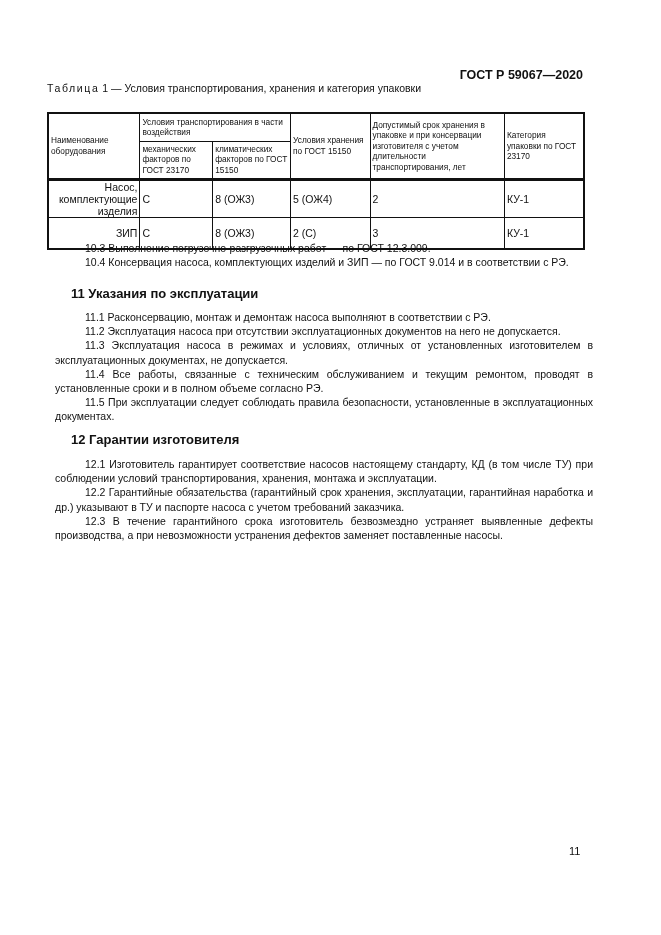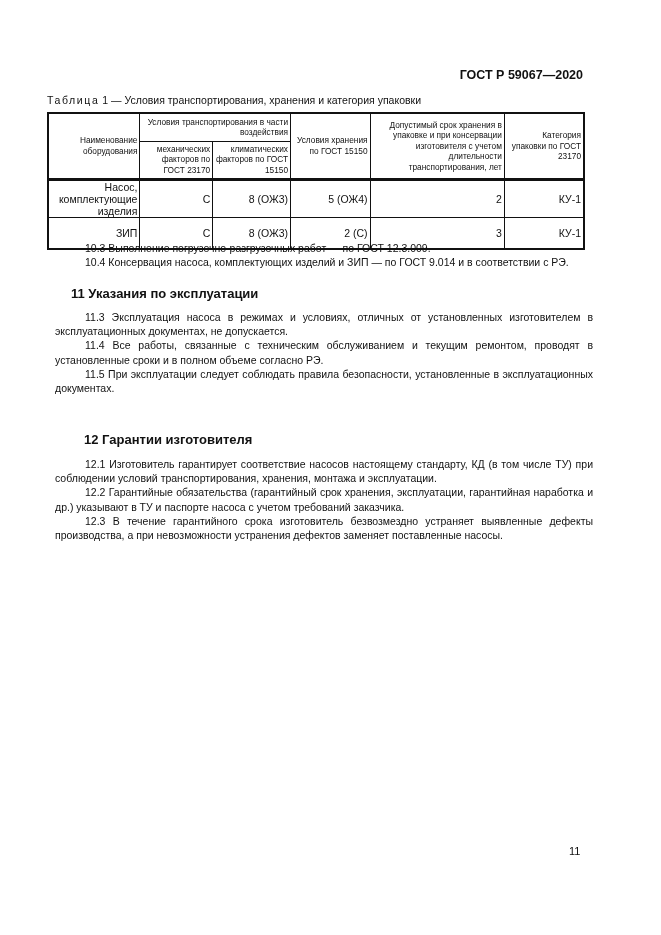--- a/index.html
+++ b/index.html
@@ -1,23 +1,23 @@
 <!DOCTYPE html>
 <html><head>
 <meta charset="utf-8">
 <style>
   html, body { margin: 0; padding: 0; background: #ffffff; }
   body { width: 661px; height: 935px; position: relative; overflow: hidden;
          font-family: "Liberation Sans", sans-serif; color: #111; }
   .doc-code { position: absolute; top: 68px; right: 78px; font-size: 12.5px; font-weight: bold; }
-  .table-caption { position: absolute; top: 94px; left: 47px; font-size: 10.5px; }
+  .table-caption { position: absolute; top: 82px; left: 47px; font-size: 10.5px; }
   .table-caption .spaced { letter-spacing: 1.6px; }
   table.spec { position: absolute; top: 112px; left: 47px; width: 538px;
                border-collapse: collapse; font-size: 8.3px; }
-  table.spec td, table.spec th { border: 1px solid #111; text-align: right; vertical-align: middle;
+  table.spec td, table.spec th { border: 1px solid #111; text-align: left; vertical-align: middle;
                font-weight: normal; padding: 0 2px; line-height: 10.5px; }
   table.spec { border: 2px solid #111; }
   table.spec thead tr:last-child th, table.spec thead th.tall { border-bottom: 3px solid #111; }
   table.spec tbody td { font-size: 10.5px; line-height: 12px; }
   table.spec tbody td.name { text-align: right; padding-left: 3px; }
   .h-r1 { height: 28px; }
   .h-r2 { height: 38px; }
   .b-r1 { height: 27px; }
   .b-r2 { height: 32px; }
   .para { position: absolute; left: 55px; width: 538px; font-size: 10.5px; line-height: 14.2px; text-align: justify; }
@@ -77,26 +77,28 @@
 </table>
 
 <div class="para" style="top:241px;">
   <p>10.3 Выполнение погрузочно-разгрузочных работ — по ГОСТ 12.3.009.</p>
   <p>10.4 Консервация насоса, комплектующих изделий и ЗИП — по ГОСТ 9.014 и в соответствии с РЭ.</p>
 </div>
 
 <div class="section-title" style="top:286px;">11 Указания по эксплуатации</div>
 
 <div class="para" style="top:310px;">
+  <p>11.1 Расконсервацию, монтаж и демонтаж насоса выполняют в соответствии с РЭ.</p>
+  <p>11.2 Эксплуатация насоса при отсутствии эксплуатационных документов на него не допускается.</p>
   <p>11.3 Эксплуатация насоса в режимах и условиях, отличных от установленных изготовителем в эксплуатационных документах, не допускается.</p>
   <p>11.4 Все работы, связанные с техническим обслуживанием и текущим ремонтом, проводят в установленные сроки и в полном объеме согласно РЭ.</p>
   <p>11.5 При эксплуатации следует соблюдать правила безопасности, установленные в эксплуатационных документах.</p>
 </div>
 
-<div class="section-title" style="top:432px;margin-left:13px;">12 Гарантии изготовителя</div>
+<div class="section-title" style="top:432px;">12 Гарантии изготовителя</div>
 
 <div class="para" style="top:457px;">
   <p>12.1 Изготовитель гарантирует соответствие насосов настоящему стандарту, КД (в том числе ТУ) при соблюдении условий транспортирования, хранения, монтажа и эксплуатации.</p>
   <p>12.2 Гарантийные обязательства (гарантийный срок хранения, эксплуатации, гарантийная наработка и др.) указывают в ТУ и паспорте насоса с учетом требований заказчика.</p>
   <p>12.3 В течение гарантийного срока изготовитель безвозмездно устраняет выявленные дефекты производства, а при невозможности устранения дефектов заменяет поставленные насосы.</p>
 </div>
 
 <div class="page-number">11</div>
 
 </body></html>

